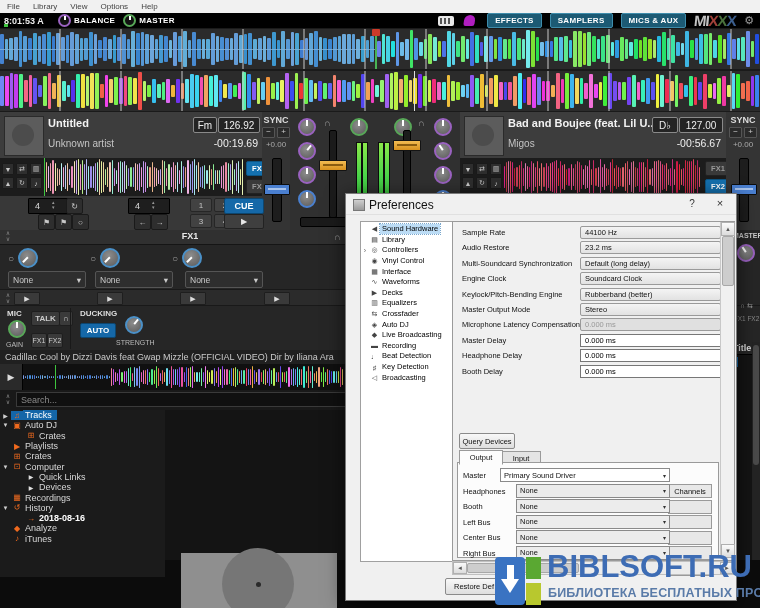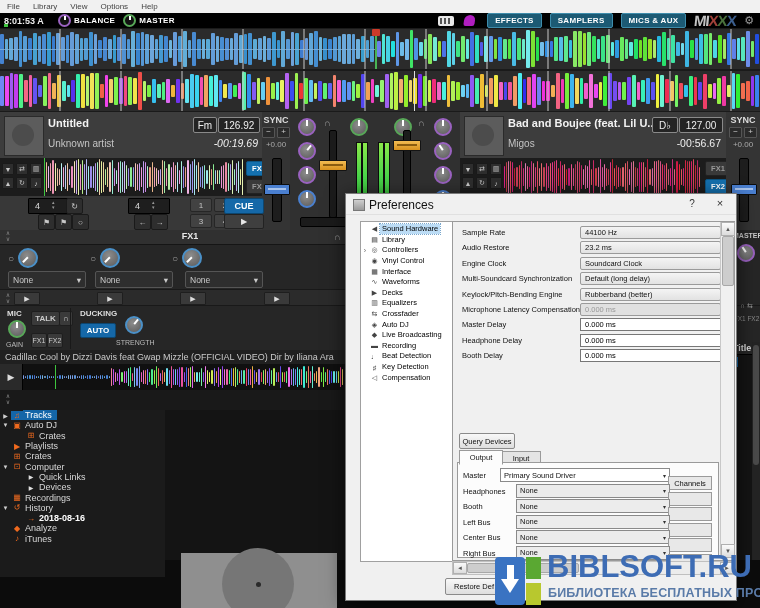--- a/index.html
+++ b/index.html
@@ -202,21 +202,21 @@
   .tab{position:absolute;top:228px;height:13px;font-size:7.5px;display:flex;align-items:center;justify-content:center;
        border:1px solid #9a9a9a;background:#e4e4e4;}
   .tab.output{left:6px;width:42px;background:#fcfcfc;border-bottom-color:#fcfcfc;z-index:2;}
   .tab.input{left:48px;width:38px;top:229px;height:12px;}
   .outtable{position:absolute;left:4px;top:240px;width:260px;height:94px;background:#fcfcfc;border:1px solid #9a9a9a;}
   .outrow{position:relative;height:15.5px;}
   .outrow .olbl{position:absolute;left:5px;top:4px;font-size:7.5px;color:#111;white-space:nowrap;}
   .outrow .combo{position:absolute;left:58px;top:1px;width:146px;height:12px;background:#ececec;border:1px solid #8a8a8a;
                  font-size:7.5px;display:flex;align-items:center;justify-content:space-between;padding:0 3px;color:#111;}
   .outrow.master .combo{left:42px;width:162px;background:#fff;}
-  .outrow .chan{position:absolute;left:210px;top:9px;width:42px;height:12px;background:#e8e8e8;border:1px solid #9a9a9a;
+  .outrow .chan{position:absolute;left:210px;top:17px;width:42px;height:12px;background:#e8e8e8;border:1px solid #9a9a9a;
                 font-size:7.5px;display:flex;align-items:center;justify-content:center;overflow:hidden;white-space:nowrap;}
   .combo .ar{color:#333;font-size:6px;}
   .vscroll{position:absolute;right:0;top:0;width:13px;height:336px;background:#f0f0f0;border-left:1px solid #c8c8c8;}
   .vscroll .sup,.vscroll .sdn{position:absolute;left:0;width:12px;height:12px;text-align:center;font-size:6px;color:#555;
         background:linear-gradient(#fafafa,#dcdcdc);border:1px solid #b0b0b0;line-height:12px;}
   .vscroll .sup{top:0;} .vscroll .sdn{bottom:0;}
   .vscroll .thumb{position:absolute;left:1px;top:14px;width:10px;height:48px;background:#cdcdcd;border:1px solid #a8a8a8;border-radius:2px;}
   .hscroll{position:absolute;left:106px;top:367px;width:281px;height:12px;background:#ececec;border:1px solid #c0c0c0;}
   .hscroll .sl,.hscroll .sr{position:absolute;top:0;width:12px;height:10px;text-align:center;font-size:6px;color:#555;
         background:linear-gradient(#fafafa,#dcdcdc);border:1px solid #b0b0b0;line-height:10px;}
@@ -618,21 +618,21 @@
       <div class="wline2"></div>
     </div>
   </div>
 
   <div class="deck d1">
     <div class="cover" style="left:4px;"></div>
     <div class="dtitle" style="left:48px;width:140px;">Untitled</div>
     <div class="dartist" style="left:48px;">Unknown artist</div>
     <div class="kbbox" style="left:193px;width:22px;">Fm</div>
     <div class="kbbox" style="left:218px;width:40px;">126.92</div>
-    <div class="dtime" style="left:178px;width:80px;font-style:italic;">-00:19.69</div>
+    <div class="dtime" style="left:178px;width:80px;">-00:19.69</div>
     <div class="synccol" style="left:262px;width:28px;">
       <div class="syncbtn">SYNC</div>
       <div class="mp">
         <span>−</span>
         <span>+</span>
       </div>
       <div class="pitchval">+0.00</div>
       <div class="ptrack"></div>
       <div class="phandle"></div>
     </div>
@@ -1157,20 +1157,21 @@
         <i style="height: 49.7081%; background: rgb(198, 235, 75);"></i>
         <i style="height: 87.2829%; background: rgb(234, 67, 134);"></i>
         <i style="height: 64.7189%; background: rgb(238, 207, 98);"></i>
       </div>
     <div class="pvmark"></div>
   </div>
   <div class="searchrow">
     <div class="collapse" style="top:3px;">
       <span>∧</span><br><span>∨</span>
     </div>
+    <input class="search-input" type="text" readonly="" placeholder="Search..." style="">
   </div>
 
   <div class="sidebar">
 
       <div class="side-item l0 sel">
         <span class="exp">▶</span>
         <span class="ico org">♫</span>
         <span class="lbl">Tracks</span>
       </div>
 
@@ -1381,53 +1382,57 @@
 
         <div class="tree-item">
           <span class="exp"></span>
           <span class="ico">♯</span>
           <span class="lbl">Key Detection</span>
         </div>
 
         <div class="tree-item">
           <span class="exp"></span>
           <span class="ico">◁</span>
-          <span class="lbl">Compensation</span>
+          <span class="lbl">Broadcasting</span>
         </div>
       </div>
     <div class="dpanel">
       <div class="set-rows">
 
 
           <div class="set-row">
             <span class="set-label">Sample Rate</span>
             <span class="set-value normal">44100 Hz</span>
           </div>
 
           <div class="set-row">
             <span class="set-label">Audio Restore</span>
             <span class="set-value normal">23.2 ms</span>
           </div>
 
           <div class="set-row">
+            <span class="set-label">Multi-Soundcard Synchronization</span>
+            <span class="set-value normal">Default (long delay)</span>
+          </div>
+
+          <div class="set-row">
             <span class="set-label">Engine Clock</span>
             <span class="set-value normal">Soundcard Clock</span>
-          </div>
-
-          <div class="set-row">
-            <span class="set-label">Multi-Soundcard Synchronization</span>
-            <span class="set-value normal">Default (long delay)</span>
           </div>
 
           <div class="set-row">
             <span class="set-label">Keylock/Pitch-Bending Engine</span>
             <span class="set-value normal">Rubberband (better)</span>
           </div>
 
 
+          <div class="set-row">
+            <span class="set-label">Master Output Mode</span>
+            <span class="set-value normal">Stereo</span>
+          </div>
 
 
           <div class="set-row">
             <span class="set-label">Microphone Latency Compensation</span>
             <span class="set-value disabled">0.000 ms</span>
           </div>
 
           <div class="set-row">
             <span class="set-label">Master Delay</span>
             <span class="set-value edit">0.000 ms</span>

